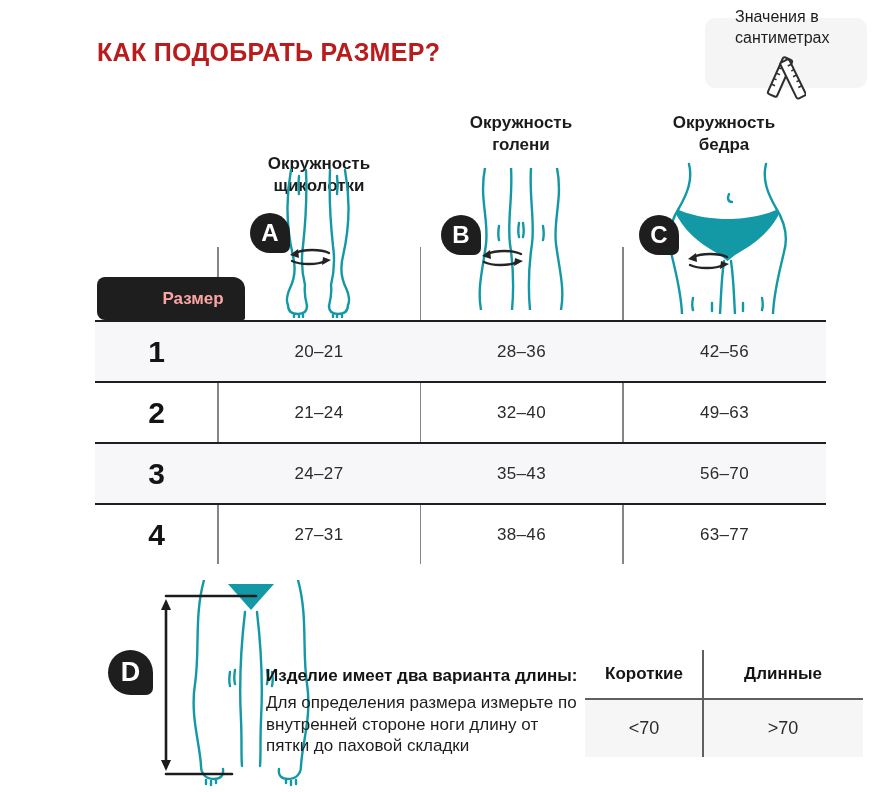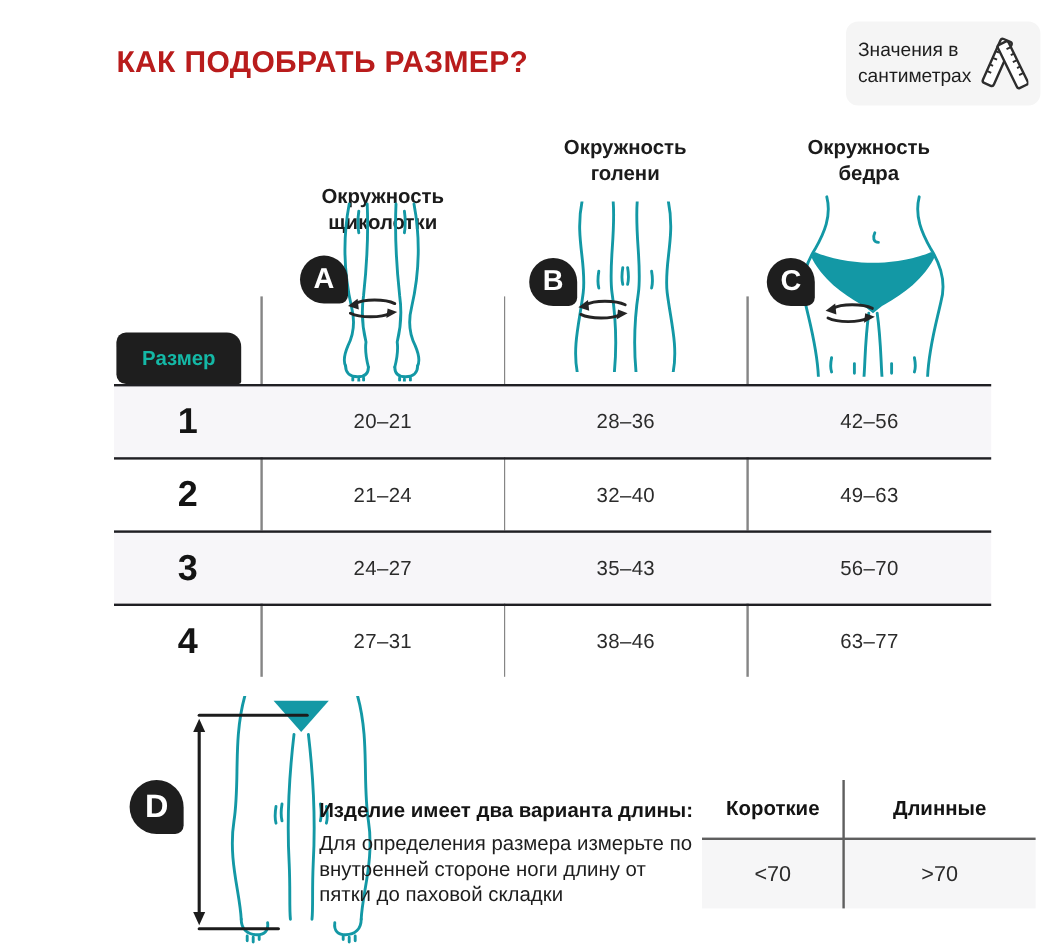--- a/index.html
+++ b/index.html
@@ -4,21 +4,21 @@
 <style>
   html,body{margin:0;padding:0;background:#ffffff;}
   .page{position:relative;width:879px;height:792px;background:#ffffff;
         font-family:"Liberation Sans",sans-serif;color:#1d1d1d;overflow:hidden;}
 
   
   .title{position:absolute;left:97px;top:38px;margin:0;font-size:25px;font-weight:700;
          letter-spacing:.3px;color:#b91c1c;}
   .units-badge{position:absolute;left:705px;top:18px;width:162px;height:70px;
          background:#f5f5f5;border-radius:10px;display:flex;align-items:center;
-         justify-content:center;gap:7px;box-sizing:border-box;padding:6px 10px;}
+         justify-content:center;gap:7px;box-sizing:border-box;padding:6px 10px;flex-direction:column;}
   .units-text{font-size:16px;line-height:21px;color:#1d1d1d;width:102px;}
   .units-icon{flex:0 0 auto;}
 
   
   .col-h{position:absolute;top:112px;width:156px;text-align:center;font-weight:700;
          font-size:17px;line-height:22px;color:#1b1b1b;}
   .col-h.c1{left:241px;margin-top:41px;} .col-h.c2{left:443px;} .col-h.c3{left:646px;}
 
   
   .illu{position:absolute;}
@@ -28,22 +28,22 @@
   .rot-arrow polygon{fill:#242424;stroke:none;}
 
   
   .marker{position:absolute;width:40px;height:40px;background:#1e1e1e;
           border-radius:50% 50% 7px 50%;color:#ffffff;font-weight:700;font-size:24px;
           display:flex;align-items:center;justify-content:center;}
   .marker.d{width:45px;height:45px;font-size:27px;}
 
   
   .size-tab{position:absolute;left:97px;top:277px;width:104px;height:43px;background:#1e1e1e;
-          border-radius:8px 12px 2px 8px;color:#14b8a6;font-weight:700;font-size:17px;
-          display:flex;align-items:center;justify-content:center;}
+          border-radius:8px 12px 2px 8px;color:#fca5a5;font-weight:700;font-size:17px;
+          display:flex;align-items:center;justify-content:center;padding-left:44px;}
   .size-table{position:absolute;left:95px;top:320px;width:731px;}
   .trow{display:grid;grid-template-columns:123px 202px 203px 203px;height:61px;
         box-sizing:border-box;border-top:2px solid #1f1f23;}
   .trow.striped{background:#f7f6f9;}
   .cell{display:flex;align-items:center;justify-content:center;font-size:17px;
         color:#2b2b2b;letter-spacing:.3px;}
   .size-cell{font-size:30px;font-weight:700;color:#141414;letter-spacing:0;}
   .vline{position:absolute;top:247px;height:317px;width:1.5px;background:#858585;}
   .vline.v1{left:217px;} .vline.v2{left:419.5px;} .vline.v3{left:622px;}
 

